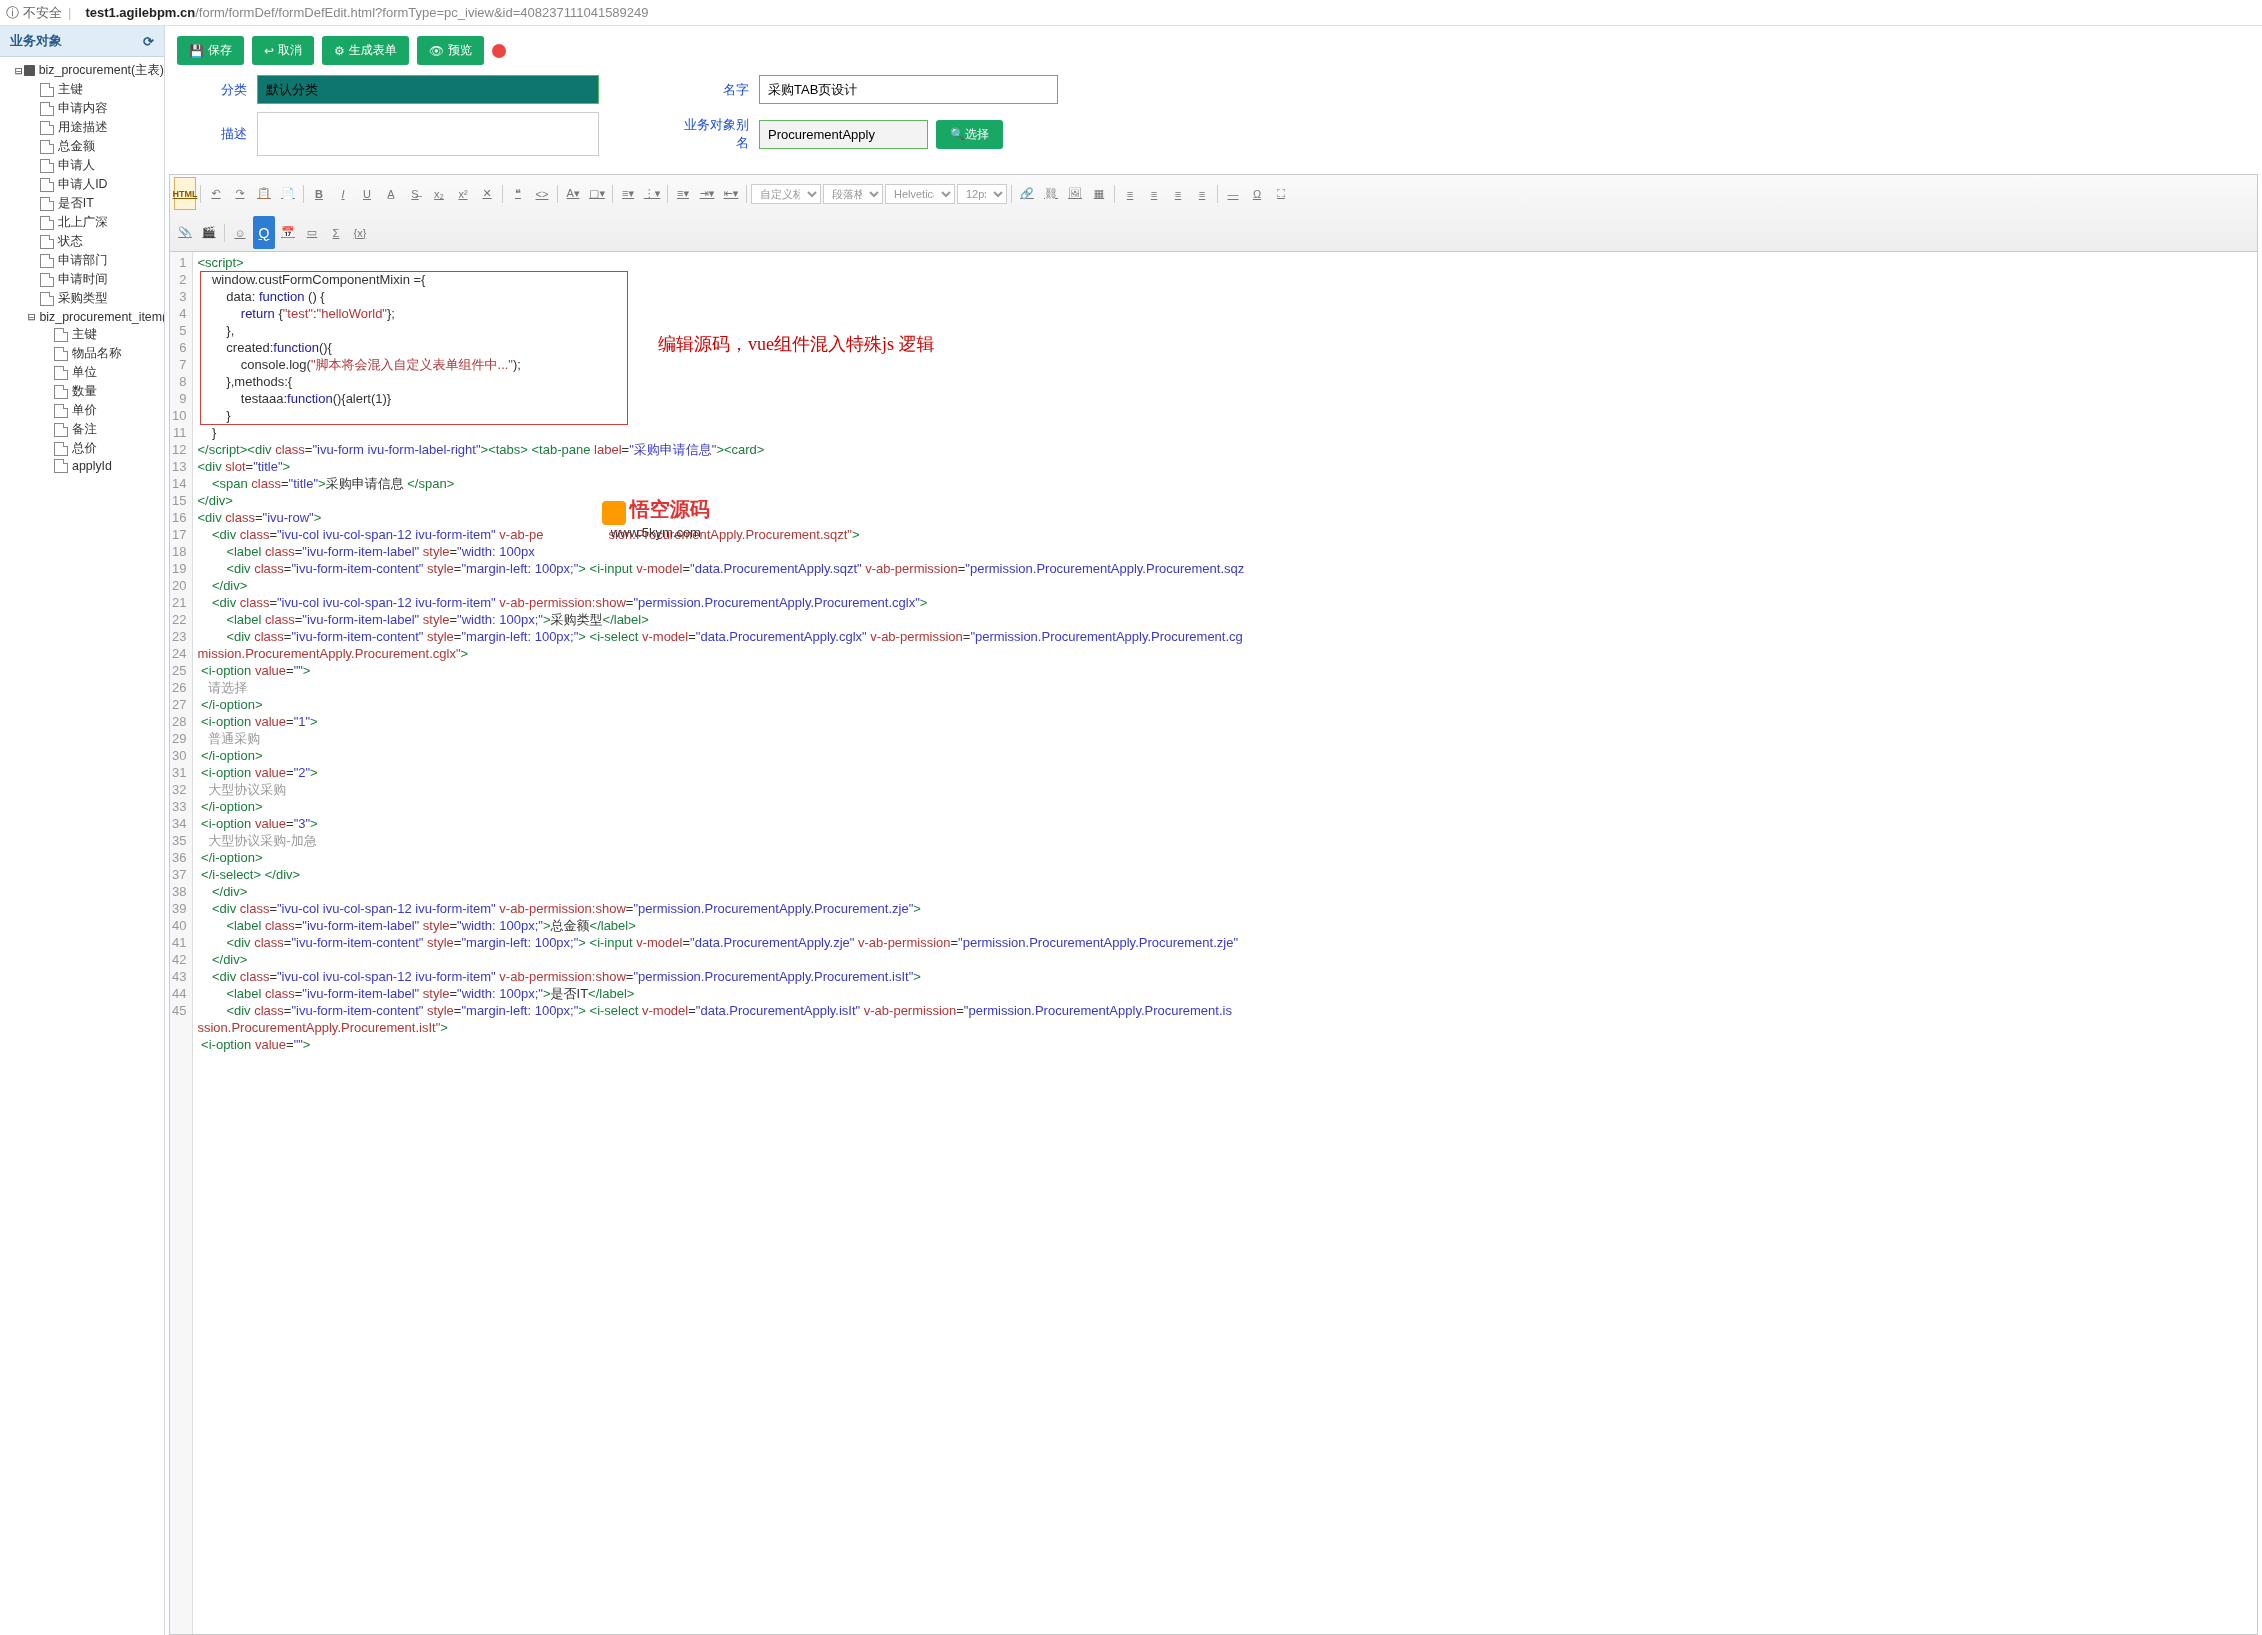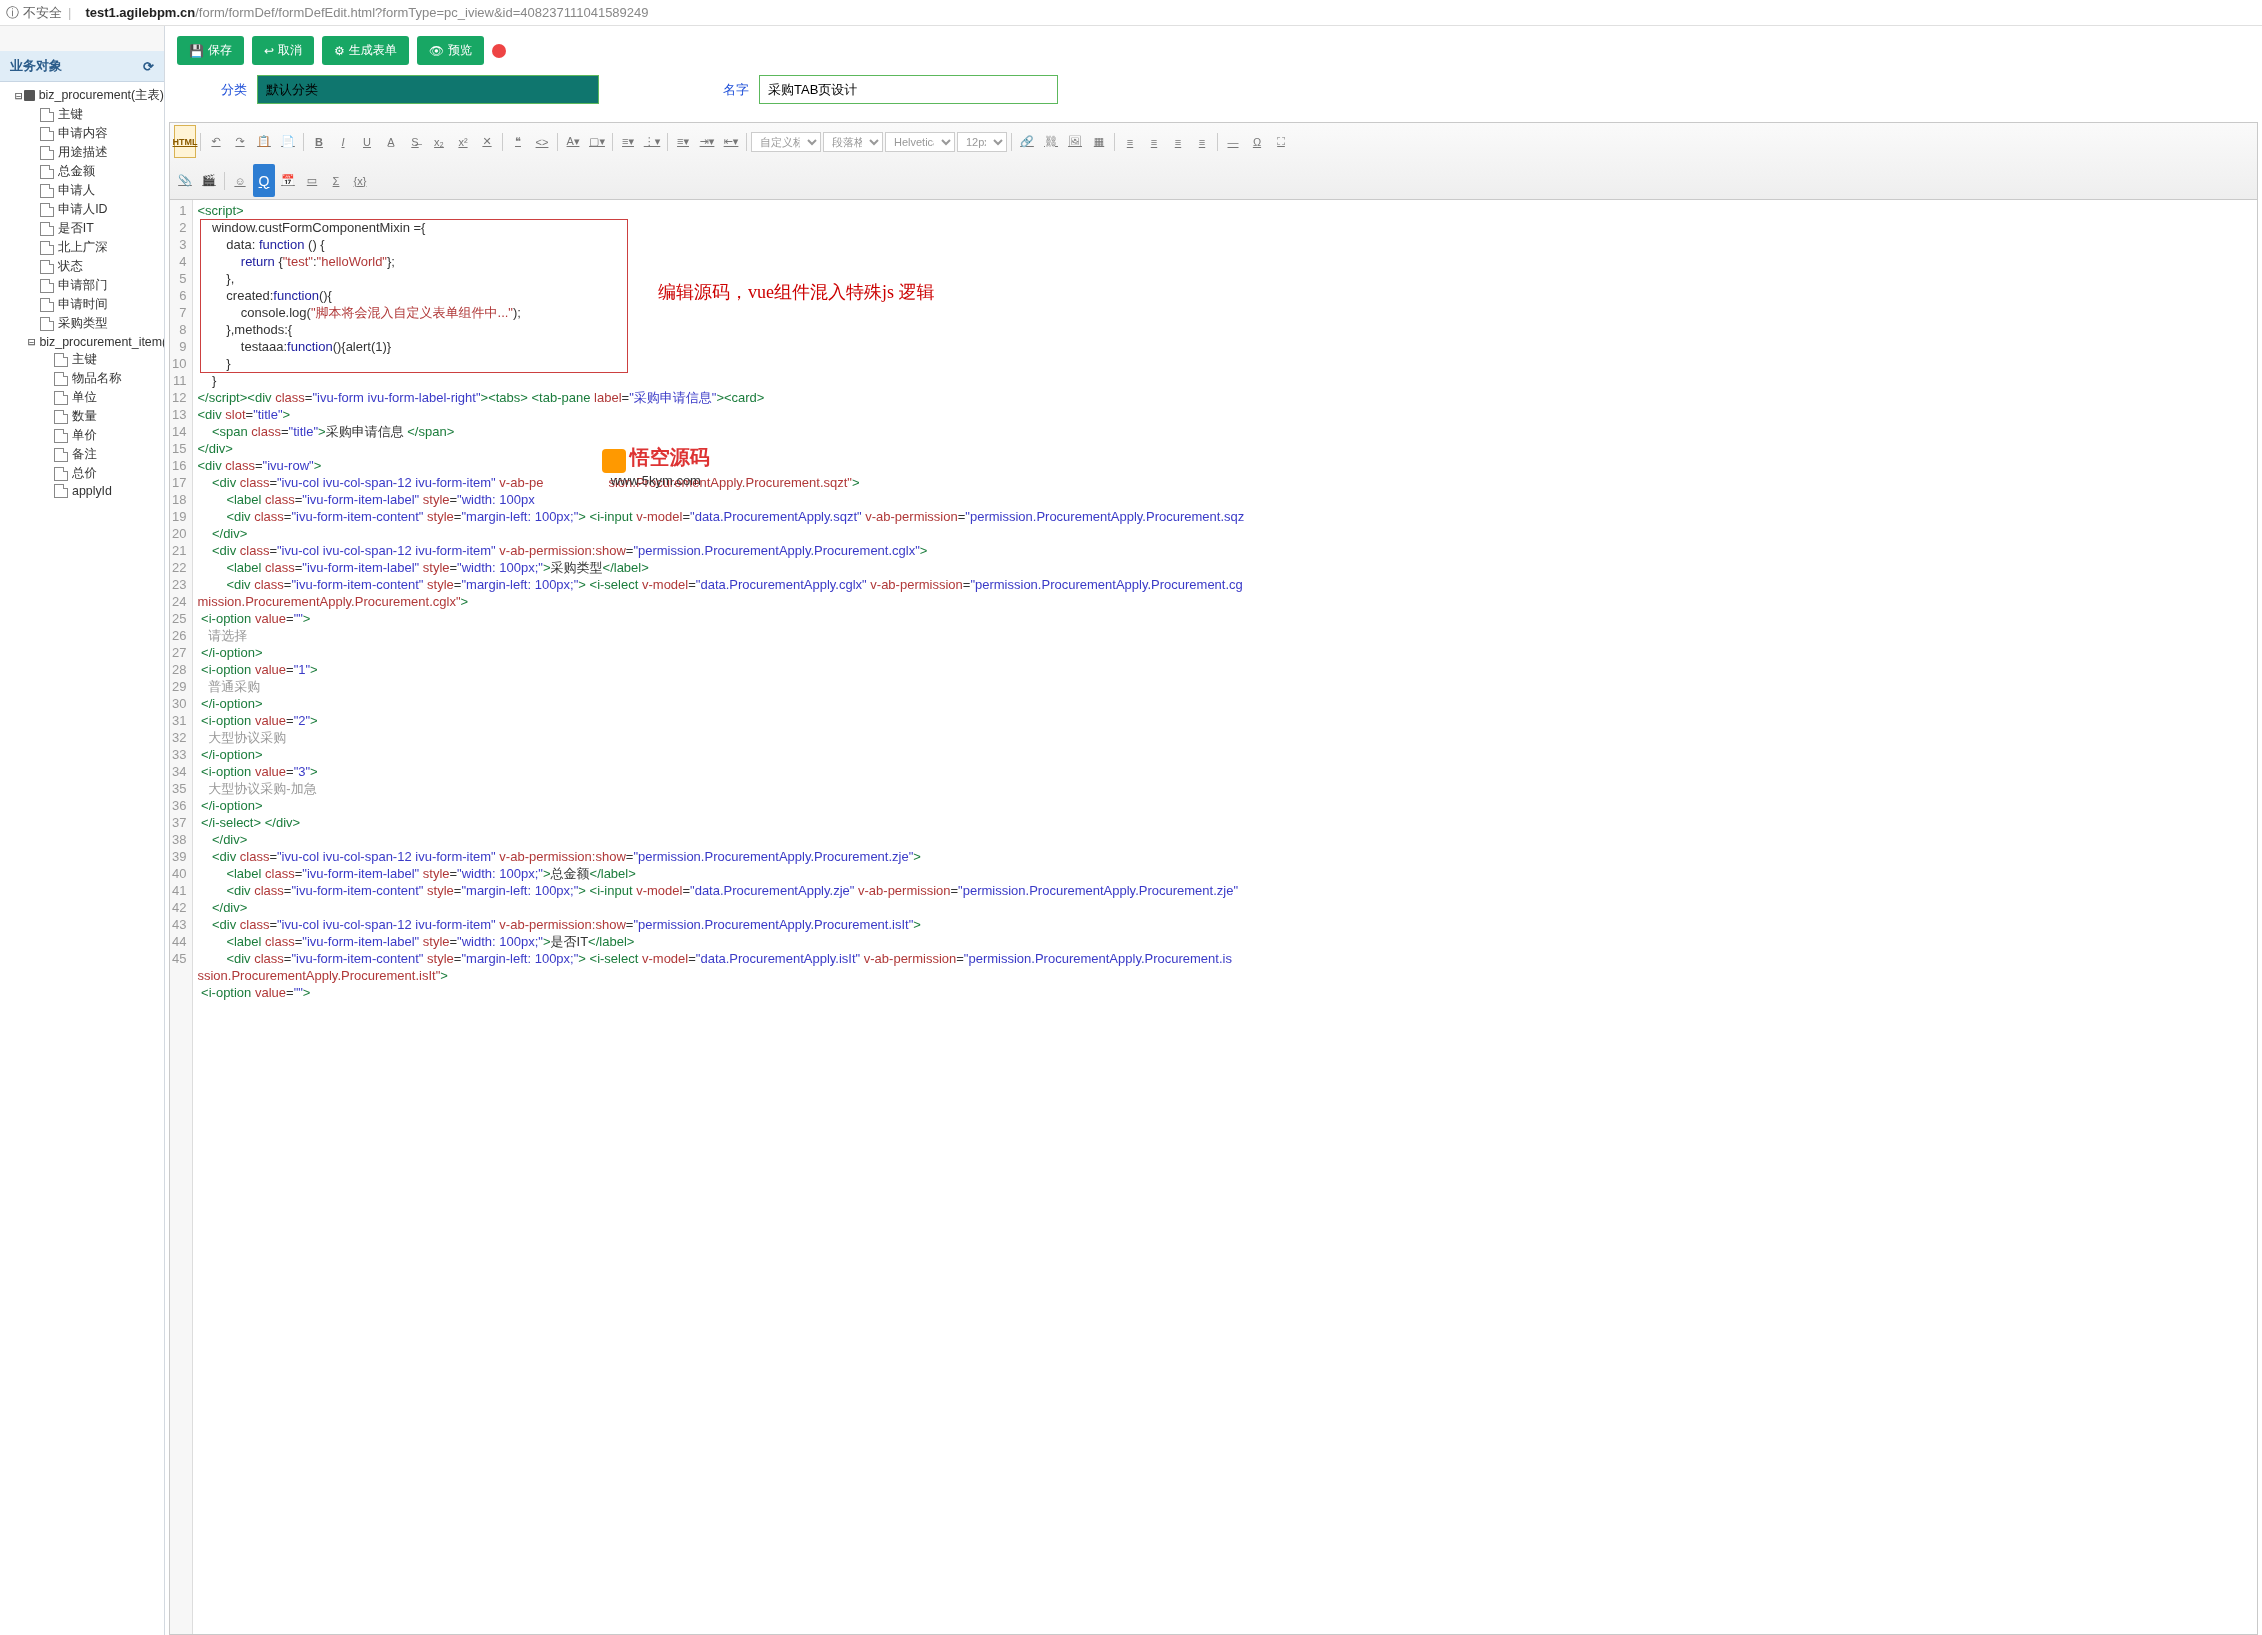--- a/index.html
+++ b/index.html
@@ -4,21 +4,21 @@
 <style>
 * { box-sizing: border-box; margin: 0; padding: 0; font-family: "Microsoft YaHei", Arial, sans-serif; }
 body { font-size: 12px; color: #333; background: #fff; overflow: hidden; }
 .address-bar { height: 26px; background: #fff; border-bottom: 1px solid #e0e0e0; display: flex; align-items: center; padding: 0 6px; font-size: 13px; }
 .address-bar .warn { color: #666; display: flex; align-items: center; gap: 4px; }
 .address-bar .url { margin-left: 8px; }
 .address-bar .url b { font-weight: 600; color: #222; }
 .address-bar .url span { color: #888; }
 .layout { display: flex; height: calc(100vh - 26px); }
 .sidebar { width: 165px; background: #f7f7f7; border-right: 1px solid #d3d9e0; display: flex; flex-direction: column; }
-.sidebar-header { background: #e0edf7; color: #2b5c8a; font-size: 13px; font-weight: 600; padding: 6px 10px; display: flex; align-items: center; justify-content: space-between; border-bottom: 1px solid #c7d5e3; margin-top: 25px; }
+.sidebar-header { background: #e0edf7; color: #2b5c8a; font-size: 13px; font-weight: 600; padding: 6px 10px; display: flex; align-items: center; justify-content: space-between; border-bottom: 1px solid #c7d5e3; }
 .tree { flex: 1; overflow: auto; padding: 4px 0; font-size: 12.4px; color: #333; background: #fff; }
 .tree ul { list-style: none; padding-left: 14px; }
 .tree li { padding: 1px 0; white-space: nowrap; display: flex; align-items: center; }
 .tree li.parent { font-weight: 400; }
 .tree .toggle { width: 12px; text-align: center; color: #555; user-select: none; font-family: monospace; }
 .tree .file-icon { width: 14px; height: 14px; display: inline-block; border: 1px solid #888; margin-right: 4px; position: relative; }
 .tree .file-icon::after { content: ""; position: absolute; right: -1px; top: -1px; width: 4px; height: 4px; background: #fff; border-left: 1px solid #888; border-bottom: 1px solid #888; }
 .tree .folder-icon { width: 14px; height: 11px; background: #555; display: inline-block; margin-right: 4px; position: relative; border-radius: 1px; }
 .main { flex: 1; display: flex; flex-direction: column; overflow: hidden; }
 .toolbar { padding: 10px 12px; display: flex; gap: 8px; align-items: center; }
@@ -124,20 +124,31 @@
 
     <div class="form-rows">
       <div class="form-row">
         <div class="form-group">
           <div class="form-label">分类</div>
           <input class="form-input" style="width: 342px; background: #0f766e;" value="默认分类">
         </div>
         <div class="form-group" style="margin-left:60px">
           <div class="form-label">名字</div>
           <input class="form-input" style="width: 299px;" value="采购TAB页设计">
+        </div>
+      </div>
+      <div class="form-row">
+        <div class="form-group">
+          <div class="form-label">描述</div>
+          <textarea class="form-textarea" style=""></textarea>
+        </div>
+        <div class="form-group" style="margin-left:60px">
+          <div class="form-label" style="width:80px">业务对象别名</div>
+          <input class="form-input" style="width: 169px; background: rgb(243, 243, 243);" value="ProcurementApply">
+          <button class="form-select">🔍<span>选择</span></button>
         </div>
       </div>
     </div>
 
     <div class="editor-toolbar">
       <button class="tb-btn html-src">HTML</button>
       <span class="tb-sep"></span>
       <button class="tb-btn">↶</button>
       <button class="tb-btn">↷</button>
       <button class="tb-btn">📋</button>

